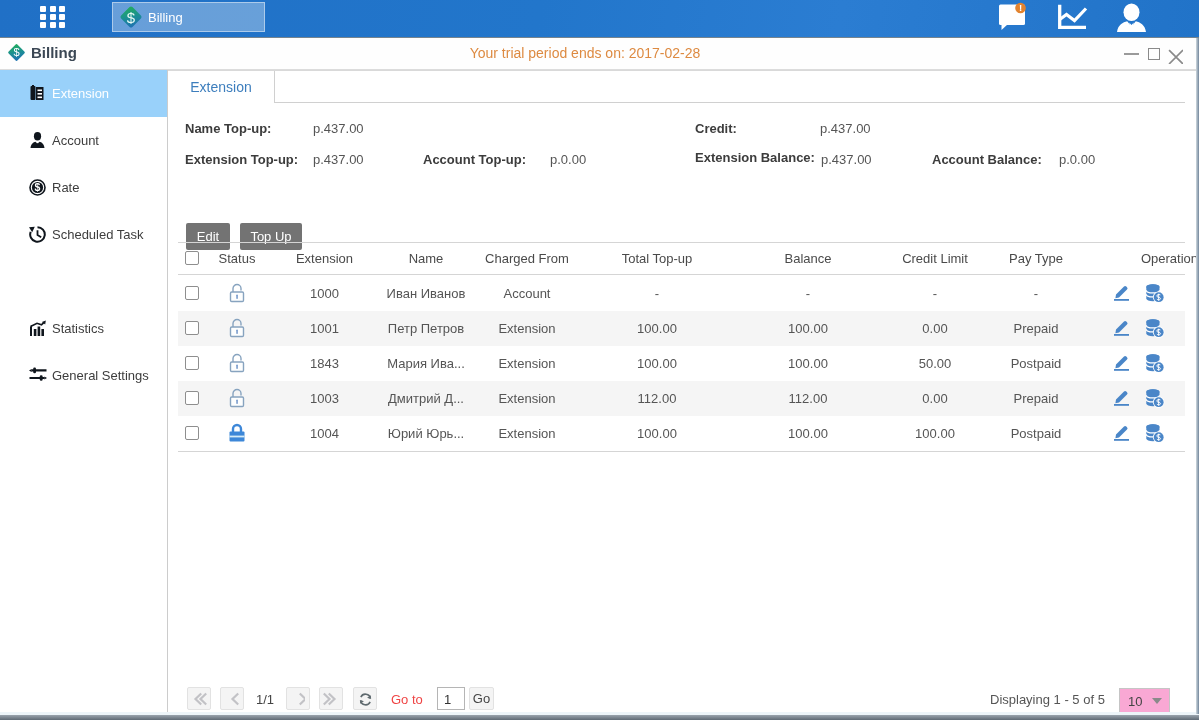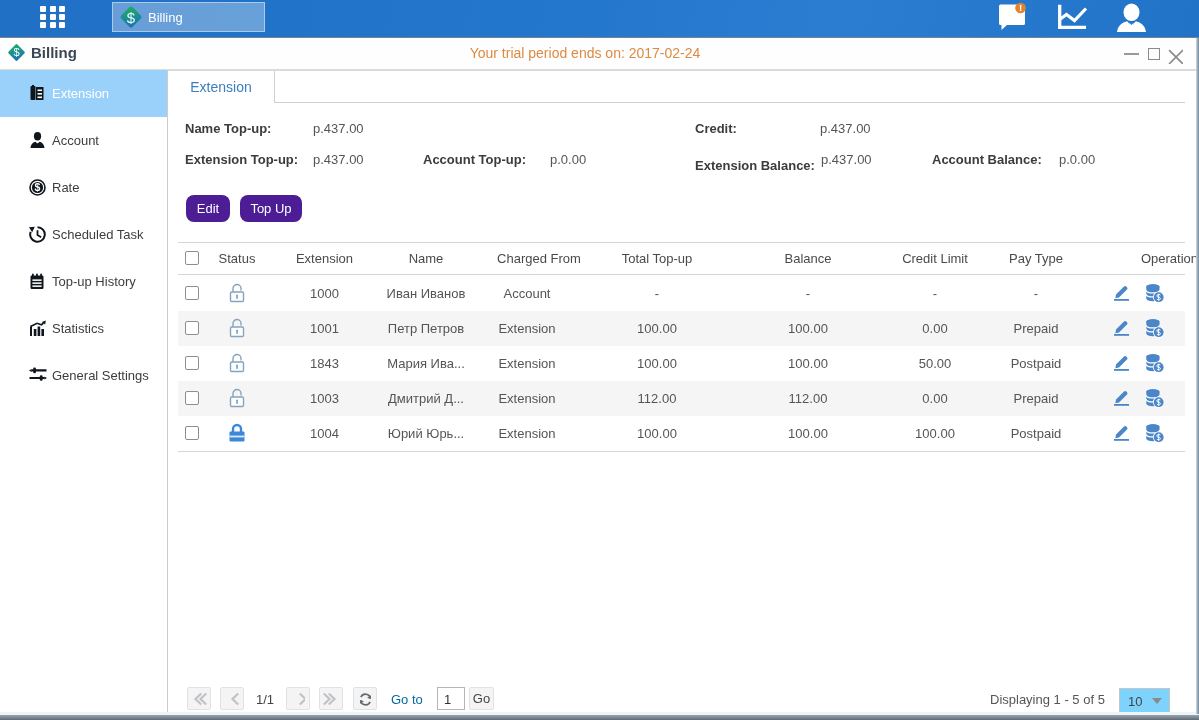--- a/index.html
+++ b/index.html
@@ -25,21 +25,21 @@
   .mi.sel { background:#99d1fa; color:#fff; }
   .mi svg { position:absolute; left:29px; top:15px; }
   
   #content { position:absolute; left:168px; top:70px; width:1031px; height:644px; background:#fff; }
   #tabstrip { position:absolute; left:0; top:0; width:1031px; height:32px; border-top:1px solid #d9d9d9; }
   #tabstrip .line { position:absolute; left:107px; right:14px; top:31px; height:1px; background:#d0d0d0; }
   #tabactive { position:absolute; left:0; top:0; width:107px; height:32px; border-right:1px solid #d0d0d0; background:#fff;
      color:#3d7ebd; font-size:14px; text-align:center; line-height:32px; }
   .slabel { position:absolute; font-size:13px; font-weight:bold; color:#3c3c3c; }
   .sval { position:absolute; font-size:13px; color:#555; }
-  .btn { position:absolute; background:#4c1d95; color:#fff; font-size:13px; text-align:center; line-height:27px; border-radius:8px; }
+  .btn { position:absolute; background:#737373; color:#fff; font-size:13px; text-align:center; line-height:27px; border-radius:2px;margin-top:28px; }
   
   #tbl { position:absolute; left:10px; top:172px; width:1007px; }
   .hrow { position:absolute; left:0; top:0; width:1007px; height:33px; border-top:1px solid #d5d5d5; border-bottom:1px solid #d5d5d5; }
   .hcell { position:absolute; top:8px; font-size:13px; color:#4a4a4a; text-align:center; }
   .drow { position:absolute; left:0; width:1007px; height:35px; }
   .drow.alt { background:#f5f5f5;text-decoration:underline; }
   .dcell { position:absolute; top:10px; font-size:13px; color:#555; text-align:center; }
   .cb { position:absolute; left:7px; width:14px; height:14px; border:1px solid #8e8e8e; border-radius:2px; background:#fff; }
   
   #pager { position:absolute; left:168px; top:684px; width:1031px; height:30px; background:#fff; }
@@ -94,21 +94,21 @@
     <path d="M14.2 19.5 L16.5 28.5 L18.8 19.5 L16.5 22 Z" fill="#fff"></path>
   </svg>
 </div>
 
 <div id="titlebar">
   <svg width="19" height="19" style="position:absolute;left:7px;top:5px" viewBox="0 0 24 24">
     <rect x="4" y="4" width="16" height="16" rx="2" fill="url(#dg)" transform="rotate(45 12 12)"></rect>
     <text x="12" y="17" font-size="14" fill="#fff" text-anchor="middle" font-family="Liberation Sans">$</text>
   </svg>
   <span class="name">Billing</span>
-  <div id="trial">Your trial period ends on: 2017-02-24</div>
+  <div id="trial">Your trial period ends on: 2017-02-28</div>
   <div class="winctl" style="left:1124px;top:15px;width:15px;height:2px;background:#9a9a9a"></div>
   <div class="winctl" style="left:1148px;top:10px;width:12px;height:12px;border:1.5px solid #8a8a8a"></div>
   <svg class="winctl" style="left:1168px;top:11px" width="15" height="15" viewBox="0 0 14 14">
     <path d="M1 1 L14 14 M14 1 L1 14" stroke="#8a8a8a" stroke-width="1.6"></path>
   </svg>
 </div>
 
 <div id="sidebar">
   <div class="mi sel" style="top:0">
     <svg width="16" height="16" viewBox="0 0 16 16">
@@ -137,32 +137,20 @@
     </svg>
     <span class="txt">Rate</span>
     </div>
   <div class="mi" style="top:141px">
     <svg width="17" height="17" viewBox="0 0 17 17">
       <path d="M8.5 1.2 A7.3 7.3 0 1 1 1.7 5.8" fill="none" stroke="#10161d" stroke-width="2"></path>
       <path d="M0 1.2 L5.8 0.8 L3.2 6.2 Z" fill="#10161d"></path>
       <path d="M8.5 4.2 L8.5 9 L12.2 11.2" fill="none" stroke="#10161d" stroke-width="1.8"></path>
     </svg>
     <span class="txt">Scheduled Task</span>
-    </div>
-  <div class="mi" style="top:188px">
-    <svg width="16" height="17" viewBox="0 0 16 17">
-      <rect x="1.5" y="2.5" width="13" height="13.5" rx="1.2" fill="#10161d"></rect>
-      <rect x="3" y="0.5" width="1.8" height="4" rx="0.9" fill="#10161d"></rect>
-      <rect x="7.1" y="0.5" width="1.8" height="4" rx="0.9" fill="#10161d"></rect>
-      <rect x="11.2" y="0.5" width="1.8" height="4" rx="0.9" fill="#10161d"></rect>
-      <rect x="3.4" y="6.4" width="9.2" height="1.5" fill="#fff"></rect>
-      <rect x="3.4" y="9.4" width="9.2" height="1.5" fill="#fff"></rect>
-      <rect x="3.4" y="12.4" width="9.2" height="1.5" fill="#fff"></rect>
-    </svg>
-    <span class="txt">Top-up History</span>
     </div>
   <div class="mi" style="top:282px">
     <svg width="18" height="15" viewBox="0 0 18 15">
       <path d="M2.5 3.4 L17.5 3.4 M0.5 11 L15.5 11" stroke="#10161d" stroke-width="2.2"></path>
       <rect x="4.2" y="0.6" width="2.8" height="5.6" rx="1.2" fill="#10161d"></rect>
       <rect x="10.8" y="8.2" width="2.8" height="5.6" rx="1.2" fill="#10161d"></rect>
       <path d="M0 3.4 L2.6 1.9 L2.6 4.9 Z" fill="#10161d"></path>
       <path d="M18 11 L15.4 9.5 L15.4 12.5 Z" fill="#10161d"></path>
     </svg>
     <span class="txt">General Settings</span>
@@ -186,33 +174,33 @@
     <div class="line"></div>
   </div>
   <div class="slabel" style="left:17px;top:51px">Name Top-up:</div>
   <div class="sval" style="left:145px;top:51px">p.437.00</div>
   <div class="slabel" style="left:527px;top:51px">Credit:</div>
   <div class="sval" style="left:652px;top:51px">p.437.00</div>
   <div class="slabel" style="left:17px;top:82px">Extension Top-up:</div>
   <div class="sval" style="left:145px;top:82px">p.437.00</div>
   <div class="slabel" style="left:255px;top:82px">Account Top-up:</div>
   <div class="sval" style="left:382px;top:82px">p.0.00</div>
-  <div class="slabel" style="left:527px;top:88px">Extension Balance:</div>
+  <div class="slabel" style="left:527px;top:80px">Extension Balance:</div>
   <div class="sval" style="left:653px;top:82px">p.437.00</div>
   <div class="slabel" style="left:764px;top:82px">Account Balance:</div>
   <div class="sval" style="left:891px;top:82px">p.0.00</div>
   <div class="btn" style="left:18px;top:125px;width:44px;height:27px">Edit</div>
   <div class="btn" style="left:72px;top:125px;width:62px;height:27px">Top Up</div>
   <div id="tbl">
     <div class="hrow">
       <div class="cb" style="top:8px"></div>
       <div class="hcell" style="left:29px;width:60px">Status</div>
       <div class="hcell" style="left:89px;width:115px">Extension</div>
       <div class="hcell" style="left:204px;width:88px">Name</div>
-      <div class="hcell" style="left:304px;width:114px">Charged From</div>
+      <div class="hcell" style="left:292px;width:114px">Charged From</div>
       <div class="hcell" style="left:406px;width:146px">Total Top-up</div>
       <div class="hcell" style="left:552px;width:156px">Balance</div>
       <div class="hcell" style="left:708px;width:98px">Credit Limit</div>
       <div class="hcell" style="left:806px;width:104px">Pay Type</div>
       <div class="hcell" style="left:948px;width:87px">Operation</div>
     </div>
   <div class="drow" style="top:34px">
         <div class="cb" style="top:10px"></div>
         <div class="dcell" style="left:29px;width:60px;top:7px"><svg width="18" height="20" viewBox="0 0 18 20">
             <rect x="2.5" y="9" width="13" height="9.5" rx="1.2" fill="#fdfefe" stroke="#87a3bf" stroke-width="1.4"></rect>
@@ -370,24 +358,24 @@
       </svg></div>
     <div class="pbtn" style="left:151px"><svg width="18" height="14" viewBox="-2 0 18 14" style="margin-top:4px">
         <path d="M4.8 1.5 L10.5 7 L4.8 12.5" fill="none" stroke="#c2c2c6" stroke-width="2.2"></path>
         <path d="M-0.2 1.5 L5.5 7 L-0.2 12.5" fill="none" stroke="#c2c2c6" stroke-width="2.2"></path>
       </svg></div>
     <div class="pbtn" style="left:185px;color:#555"><svg width="13" height="13" viewBox="0 0 14 14" style="margin-top:5px">
         <path d="M12.3 6 A5.4 5.4 0 0 0 2 4.5 M1.7 8 A5.4 5.4 0 0 0 12 9.5" stroke="#5f6a6f" stroke-width="1.7" fill="none"></path>
         <path d="M12.9 2.3 L12.5 6.5 L8.7 5.2 Z" fill="#5f6a6f"></path>
         <path d="M1.1 11.7 L1.5 7.5 L5.3 8.8 Z" fill="#5f6a6f"></path>
       </svg></div>
-    <div style="position:absolute;left:223px;top:8px;font-size:13px;color:#0369a1">Go to</div>
+    <div style="position:absolute;left:223px;top:8px;font-size:13px;color:#ef4444">Go to</div>
     <div style="position:absolute;left:269px;top:3px;width:28px;height:23px;border:1px solid #b5b5b5;background:#fff;font-size:13px;color:#333;padding:4px 0 0 6px">1</div>
     <div class="pbtn" style="left:301px;width:25px;color:#444;font-size:13px;line-height:21px">Go</div>
     <div style="position:absolute;left:822px;top:8px;font-size:13px;color:#555">Displaying 1 - 5 of 5</div>
-    <div style="position:absolute;left:951px;top:4px;width:51px;height:26px;border:1px solid #c5c5c5;background:#7dd3fc">
+    <div style="position:absolute;left:951px;top:4px;width:51px;height:26px;border:1px solid #c5c5c5;background:#f9a8d4">
       <span style="position:absolute;left:8px;top:5px;font-size:13px;color:#444">10</span>
       <span style="position:absolute;right:7px;top:9px;width:0;height:0;border-left:5px solid transparent;border-right:5px solid transparent;border-top:6px solid #8a8a8a"></span>
     </div>
   </div>
 <div id="prefoot"></div>
 <div id="rightedge"></div>
 <div id="bottombar"></div>
 
 </body></html>

